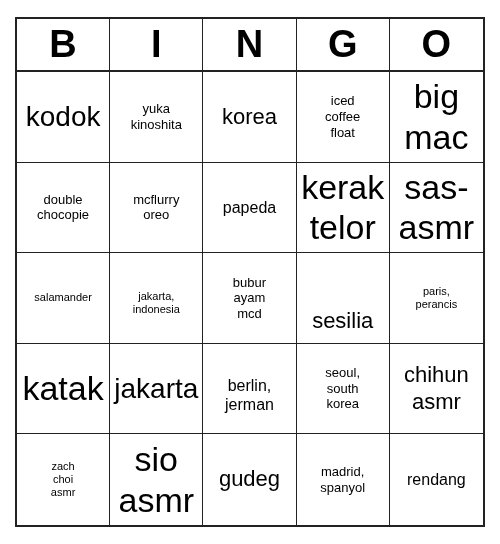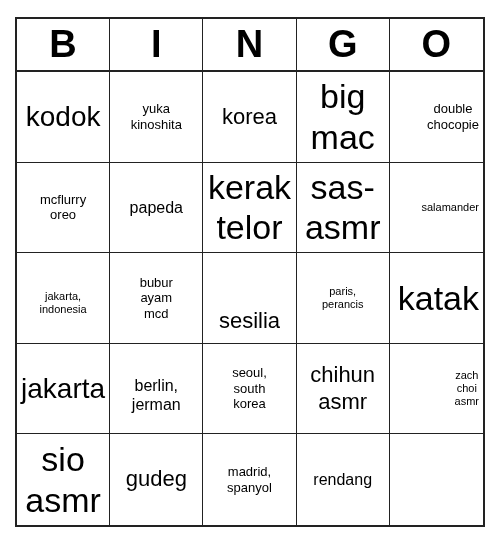--- a/index.html
+++ b/index.html
@@ -42,21 +42,20 @@
       border-bottom: 1px solid #222;
       display: flex;
       align-items: center;
       justify-content: center;
       text-align: center;
       padding: 4px;
       min-height: 88px;
     }
     .bingo-cell:nth-child(5n) {
       border-right: none;
-      justify-content: flex-end;
     }
     .bingo-cell:nth-child(n+21) {
       border-bottom: none;
     }
     .bingo-cell span {
       display: block;
       line-height: 1.2;
     }
     .size-xs  { font-size: 11px; }
     .size-sm  { font-size: 13px; }
@@ -79,20 +78,25 @@
   <div class="bingo-grid">
   <div class="bingo-cell">
         <span class="size-xl" style="white-space: pre-line;">kodok</span>
       </div>
       <div class="bingo-cell">
         <span class="size-sm" style="white-space: pre-line;">yuka
 kinoshita</span>
       </div>
       <div class="bingo-cell">
         <span class="size-lg" style="white-space: pre-line;">korea</span>
+      </div>
+      <div class="bingo-cell">
+        <span class="size-sm" style="white-space: pre-line;">iced
+coffee
+float</span>
       </div>
       <div class="bingo-cell">
         <span class="size-xxl" style="white-space: pre-line;">big
 mac</span>
       </div>
       <div class="bingo-cell">
         <span class="size-sm" style="white-space: pre-line;">double
 chocopie</span>
       </div>
       <div class="bingo-cell">

